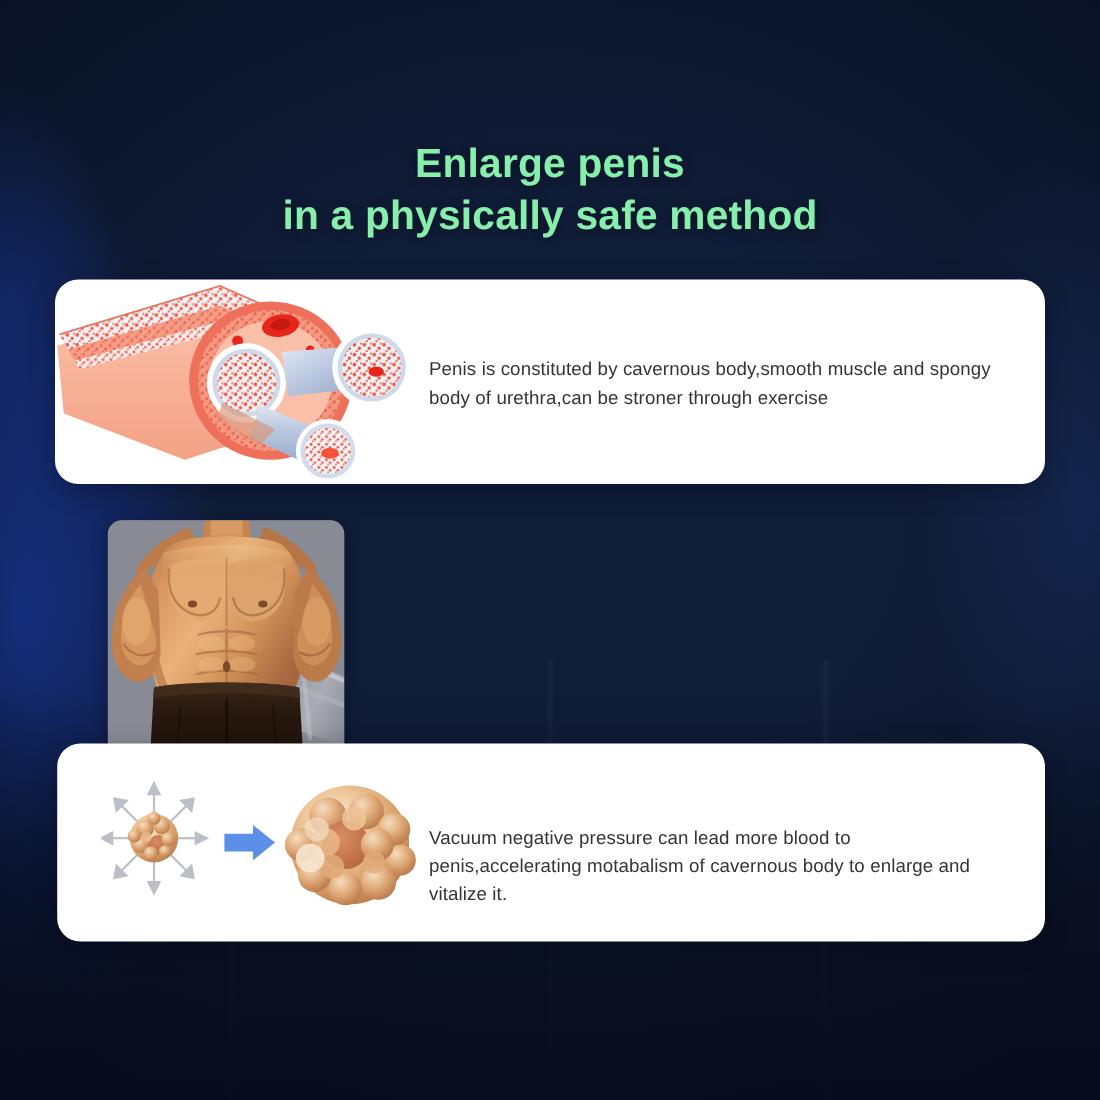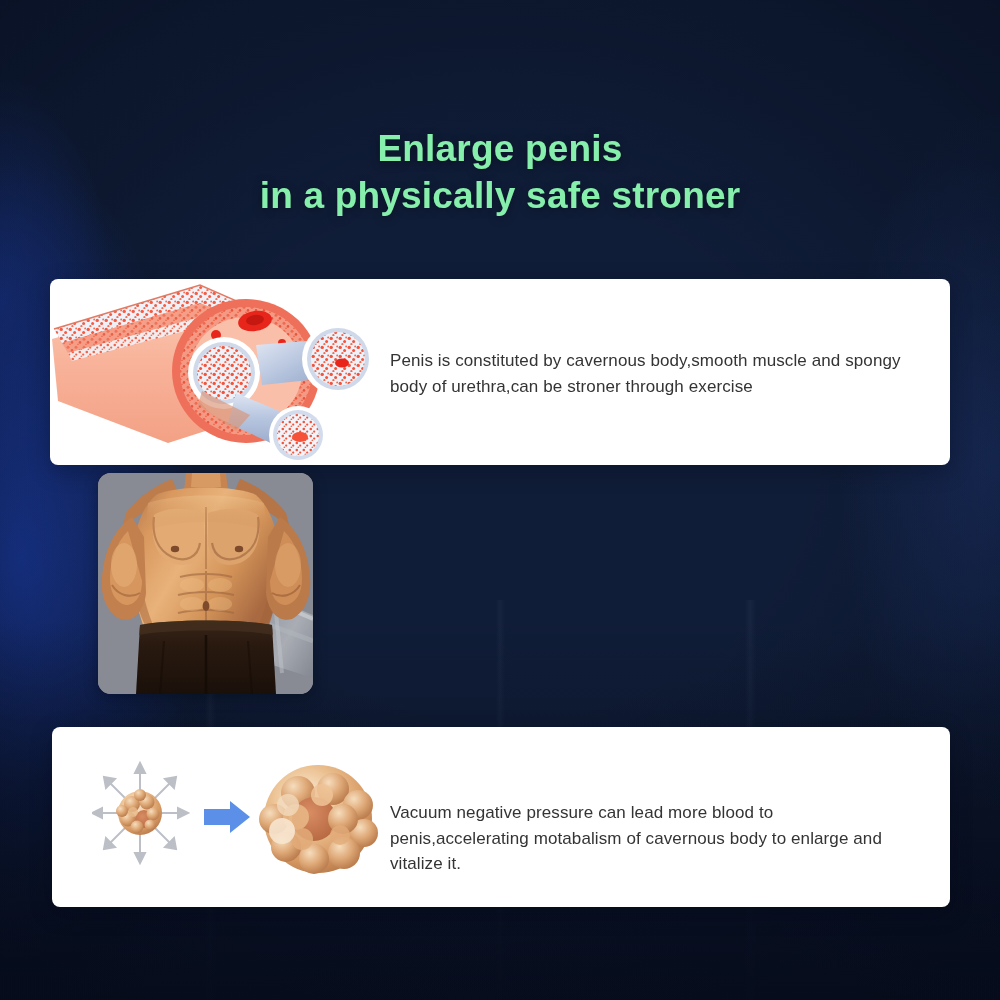--- a/index.html
+++ b/index.html
@@ -88,27 +88,26 @@
     line-height: 47px;
     letter-spacing: 0.2px;
     text-shadow: 0 2px 10px rgba(0,0,0,0.35);
   }
   #headline .hl-line { display: block; }
 
   
   .card {
     position: absolute;
     background: #ffffff;
-    border-radius: 8px;
+    border-radius: 21px;
     box-shadow: 0 6px 22px rgba(3,8,20,0.30);
-    margin-top: 25px;
   }
   #card-1 { left: 50px;  top: 254px; width: 900px; height: 186px; }
   #card-2 { left: 50px;  top: 487px; width: 900px; height: 177px; }
-  #card-3 { left: 52px;  top: 702px; width: 898px; height: 180px; }
+  #card-3 { left: 52px;  top: 676px; width: 898px; height: 180px; }
 
   .card-text {
     position: absolute;
     color: #343434;
     font-size: 17px;
     line-height: 25.5px;
     letter-spacing: 0.1px;
   }
   #text-1 { left: 340px; top: 52px;  width: 522px; }
   #text-2 { left: 340px; top: 57px;  width: 522px; }
@@ -154,21 +153,21 @@
 
   <div class="bg-layer bg-base"></div>
   <div class="bg-layer bg-left-glow"></div>
   <div class="bg-layer bg-right-glow"></div>
   <div class="bg-layer bg-seams"></div>
   <div class="bg-layer bg-bottom"></div>
   <div class="bg-layer bg-vignette"></div>
 
   <h1 id="headline">
     <span class="hl-line">Enlarge penis</span>
-    <span class="hl-line">in a physically safe stroner</span>
+    <span class="hl-line">in a physically safe method</span>
   </h1>
 
   <div class="card" id="card-1">
 
     <div id="fig-1">
       <svg width="330" height="196" viewBox="0 0 330 196" xmlns="http://www.w3.org/2000/svg">
         <defs>
           <linearGradient id="shaftG" x1="0" y1="0" x2="0" y2="1">
             <stop offset="0%" stop-color="#fbc7b2"></stop>
             <stop offset="45%" stop-color="#f8b39a"></stop>

